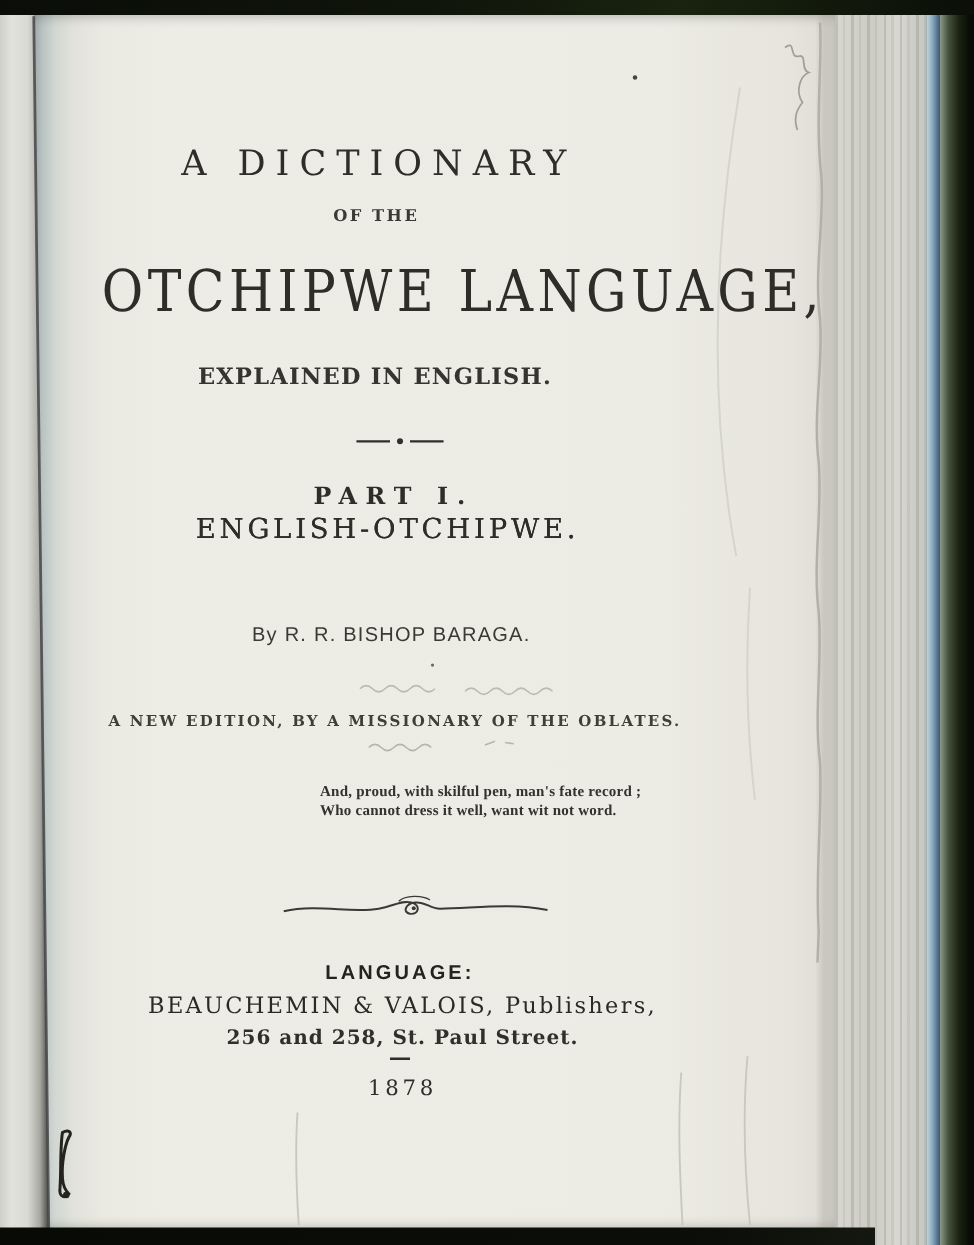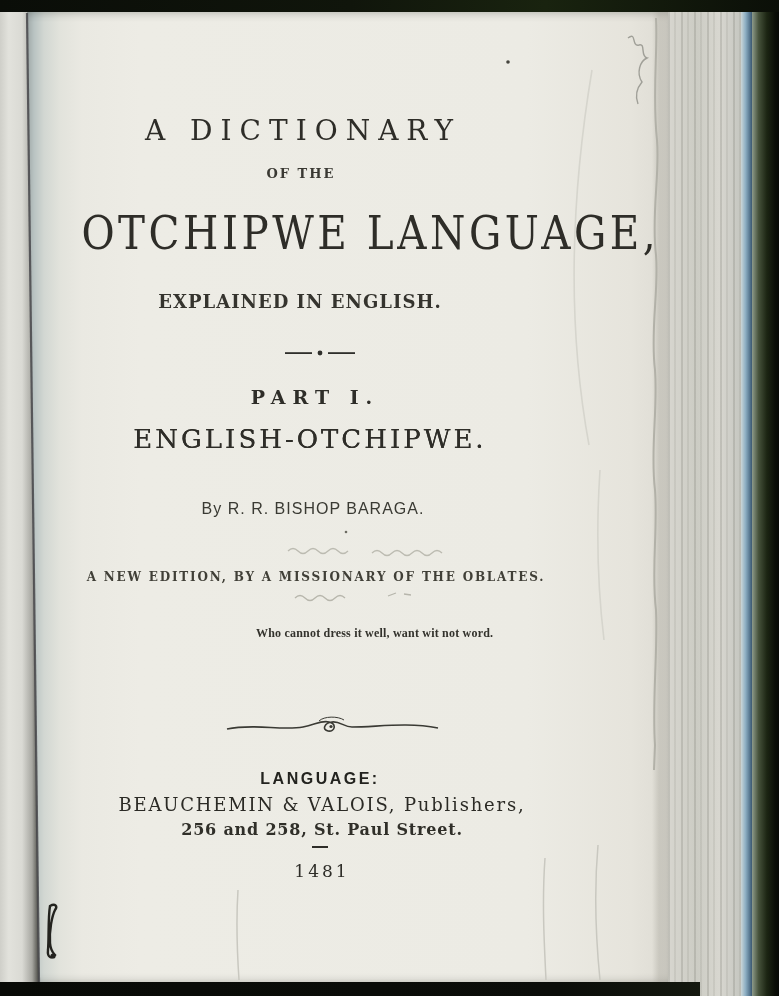--- a/index.html
+++ b/index.html
@@ -58,21 +58,21 @@
     z-index:2;
   }
   
   .col{left:20px;width:600px;text-align:center;z-index:5;color:#2e2d28;}
   .t-dictionary{top:103px;font-size:28px;letter-spacing:8px;transform:translateX(-17px);margin-top:11px;}
   .t-ofthe{top:166px;font-size:13px;font-weight:bold;letter-spacing:2px;transform:translateX(-19px);color:#3a3933;}
   .t-otchipwe{top:206px;font-size:46px;letter-spacing:4px;transform:translateX(22px);white-space:nowrap;}
   .t-otchipwe > span{display:inline-block;transform:scaleX(.88);transform-origin:center;}
   .t-explained{top:291px;font-size:18px;font-weight:bold;letter-spacing:1px;transform:translateX(-20px);color:#35342e;}
   .t-part{top:386px;font-size:19px;font-weight:bold;letter-spacing:7px;transform:translateX(-5px);}
-  .t-engotch{top:424px;font-size:26px;letter-spacing:3px;transform:translateX(-10px);text-shadow:0 0 .5px #2e2d28;}
+  .t-engotch{top:411px;font-size:22px;letter-spacing:3px;transform:translateX(-10px);text-shadow:0 0 .5px #2e2d28;}
   .t-author{top:500px;font-family:"Liberation Sans",sans-serif;font-size:16px;letter-spacing:1px;transform:translateX(-7px);color:#3a3a33;}
   .t-edition{top:570px;font-size:12px;font-weight:bold;letter-spacing:1.8px;transform:translateX(-4px);color:#403f37;}
   .t-quote{
     left:256px;top:626px;width:330px;text-align:left;z-index:5;
     font-family:"Liberation Serif",serif;font-weight:bold;font-size:12px;
     line-height:14.5px;letter-spacing:.2px;color:#33322c;
   }
   .t-montreal{top:770px;font-family:"Liberation Sans",sans-serif;font-weight:bold;font-size:16px;letter-spacing:2.5px;color:#23231f;}
   .t-publisher{top:794px;font-size:18px;letter-spacing:1.8px;transform:translateX(2px);color:#2b2a25;white-space:nowrap;}
   .t-address{top:820px;font-size:16px;letter-spacing:.8px;transform:translateX(2px);font-weight:bold;color:#302f29;}
@@ -120,26 +120,27 @@
   <circle cx="35" cy="4" r="2.4" fill="#2f2f2b"></circle>
   <rect x="43" y="3.2" width="27" height="1.8" fill="#2f2f2b"></rect>
 </svg>
 
 <div class="abs col t-part">PART I.</div>
 <div class="abs col t-engotch">ENGLISH-OTCHIPWE.</div>
 <div class="abs col t-author">By R. R. BISHOP BARAGA.</div>
 <div class="abs col t-edition">A NEW EDITION, BY A MISSIONARY OF THE OBLATES.</div>
 
 <div class="abs t-quote">
+  <div>And, proud, with skilful pen, man's fate record ;</div>
   <div>Who cannot dress it well, want wit not word.</div>
 </div>
 
 <svg class="abs flourish" width="215" height="26" viewBox="0 0 215 26">
   <path d="M2,15 C30,9 56,17 78,13 C90,11 96,6 104,8 C112,10 110,18 103,17 C97,16 99,9 107,8 C115,7 119,13 127,13 C152,13 182,8 213,14" stroke="#3a3a34" stroke-width="1.6" fill="none"></path>
   <path d="M94,7 C99,2 113,2 119,6" stroke="#3a3a34" stroke-width="1" fill="none"></path>
   <circle cx="106" cy="12.5" r="1.6" fill="#3a3a34"></circle>
 </svg>
 
 <div class="abs col t-montreal">LANGUAGE:</div>
 <div class="abs col t-publisher">BEAUCHEMIN &amp; VALOIS, Publishers,</div>
 <div class="abs col t-address">256 and 258, St. Paul Street.</div>
 <div class="abs year-dash"></div>
-<div class="abs col t-year">1481</div>
+<div class="abs col t-year">1878</div>
 
 </body></html>

